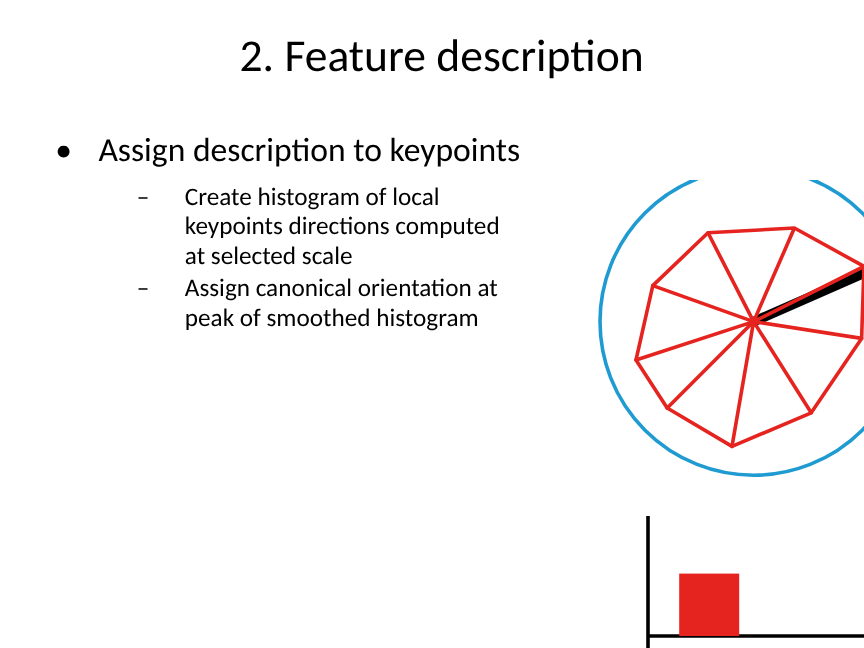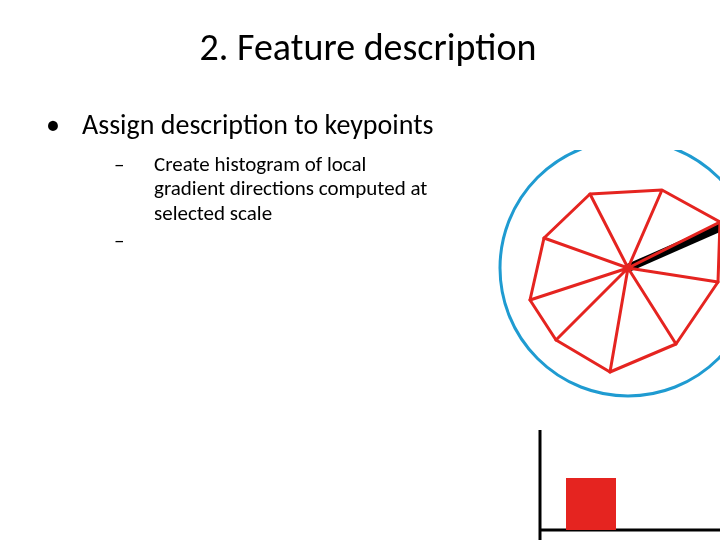--- a/index.html
+++ b/index.html
@@ -88,24 +88,25 @@
   <div class="title">2. Feature description</div>
 
   <div class="body">
     <div class="lvl1">
       <div class="bullet">•</div>
       <div class="text">Assign description to keypoints</div>
     </div>
     <div class="sublist">
       <div class="lvl2">
         <div class="dash">–</div>
-        <div class="text">Create histogram of local gradient directions computed at selected scale</div>
+        <div class="text">Create histogram of local keypoints directions computed at selected scale</div>
       </div>
       <div class="lvl2">
         <div class="dash">–</div>
+        <div class="text">Assign canonical orientation at peak of smoothed histogram</div>
       </div>
     </div>
   </div>
 
   <svg class="figure-top" width="260" height="260" viewBox="0 0 260 260">
     <defs>
       <clipPath id="clipR">
         <rect x="0" y="0" width="260" height="260"></rect>
       </clipPath>
     </defs>

